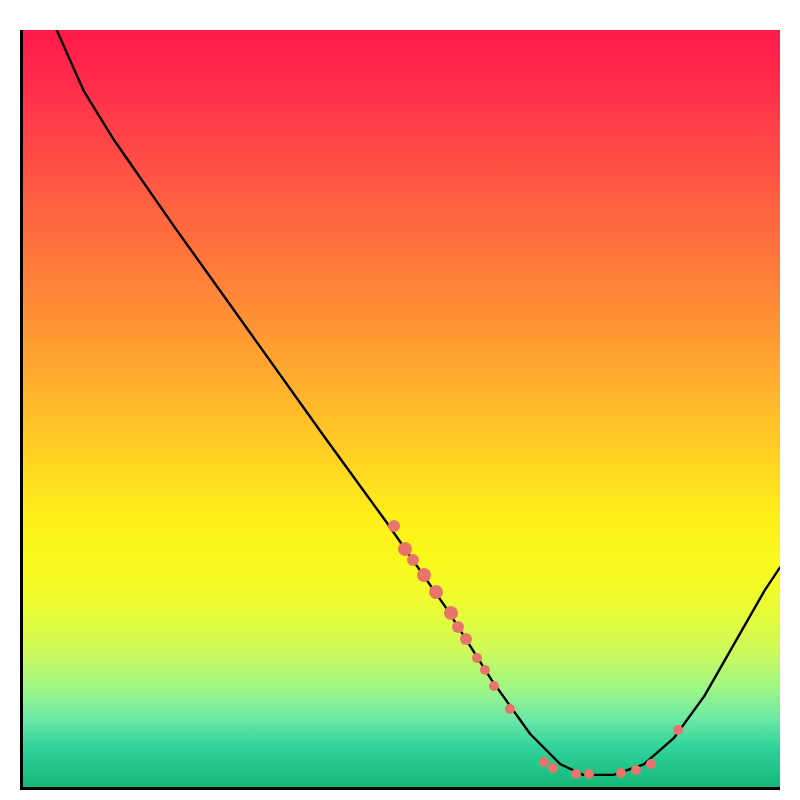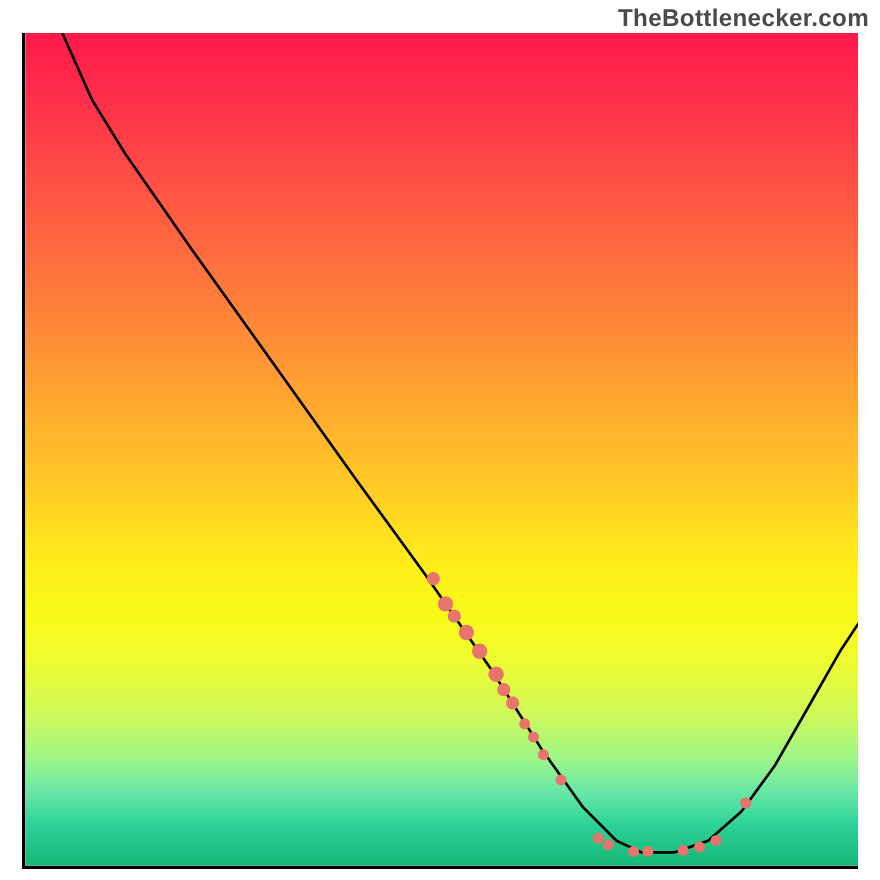--- a/index.html
+++ b/index.html
@@ -70,21 +70,20 @@
   .marker {
     position: absolute;
     border-radius: 50%;
     background: #e8756b;
     transform: translate(-50%, -50%);
   }
 </style>
 </head>
 <body>
 <div class="wrap">
-  <div class="attribution">TheBottlenecker.com</div>
   <div class="plot">
     <div class="gradient"></div>
     <svg class="curve" viewBox="0 0 760 760" preserveAspectRatio="none">
       <path id="value-curve" fill="none" stroke="#000000" stroke-width="2.4" stroke-linejoin="round" stroke-linecap="round" d="M30.4,-7.6 L60.8,60.8 L91.2,110.2 L152.0,197.6 L228.0,304.0 L304.0,410.4 L364.8,494.0 L425.6,581.4 L471.2,653.6 L509.2,706.8 L539.6,737.2 L562.4,747.8 L592.8,747.8 L623.2,737.2 L653.6,710.6 L684.0,668.8 L714.4,615.6 L744.8,562.4 L760.0,539.6"></path>
     </svg>
     <div id="markers-layer">
         <div class="marker" style="left: 49%; top: 65.5%; width: 12px; height: 12px; background: rgb(232, 117, 107);"></div>
         <div class="marker" style="left: 50.5%; top: 68.5%; width: 14px; height: 14px; background: rgb(232, 117, 107);"></div>
         <div class="marker" style="left: 51.5%; top: 70%; width: 12px; height: 12px; background: rgb(232, 117, 107);"></div>
         <div class="marker" style="left: 53%; top: 72%; width: 14px; height: 14px; background: rgb(232, 117, 107);"></div>

